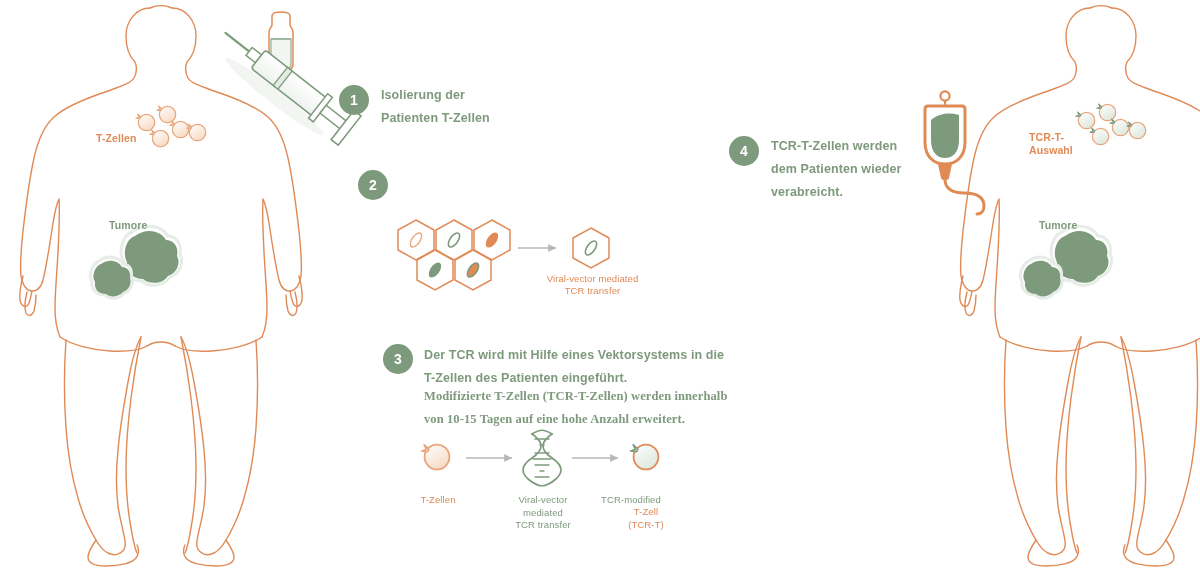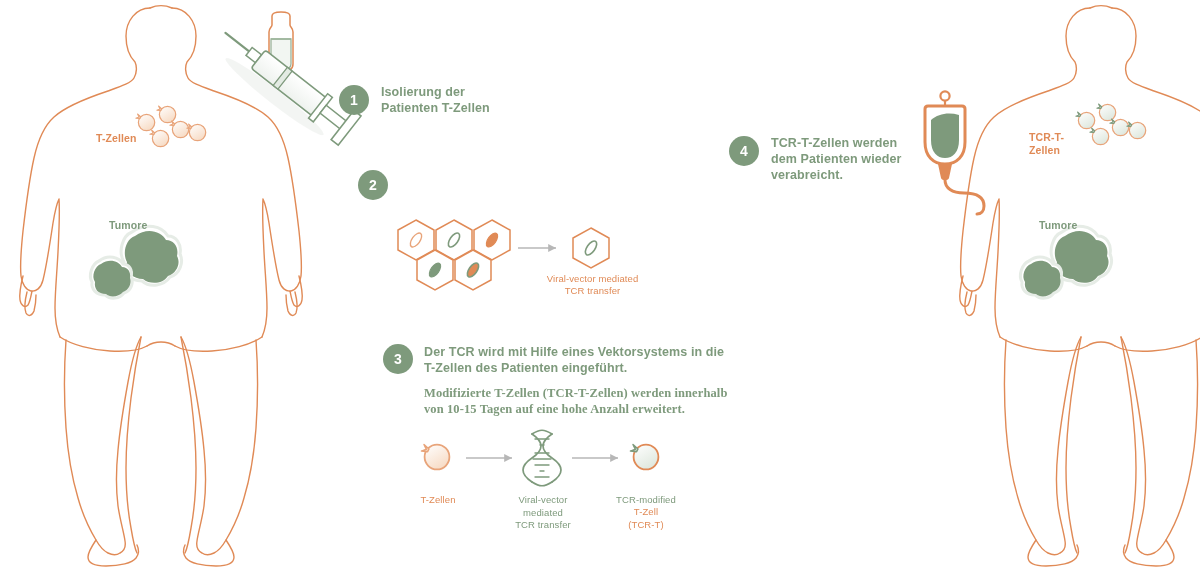--- a/index.html
+++ b/index.html
@@ -32,21 +32,21 @@
     line-height: 30px;
     text-align: center;
     letter-spacing: 0;
   }
 
   .step-text {
     position: absolute;
     color: #7e9a7c;
     font-size: 12.5px;
     font-weight: bold;
-    line-height: 16px;
+    line-height: 23px;
     letter-spacing: 0.1px;
     white-space: pre-line;
   }
 
   .cap {
     position: absolute;
     font-size: 9.5px;
     font-weight: normal;
     line-height: 12.5px;
     text-align: center;
@@ -450,29 +450,29 @@
   <div class="step-num" style="left:383px; top:344px;">3</div>
   <div class="step-text" style="left:424px; top:344px;">Der TCR wird mit Hilfe eines Vektorsystems in die
 T-Zellen des Patienten eingeführt.</div>
   <div class="step-text" style="left:424px; top:385px;font-family:Liberation Serif, serif;">Modifizierte T-Zellen (TCR-T-Zellen) werden innerhalb
 von 10-15 Tagen auf eine hohe Anzahl erweitert.</div>
 
   <div class="cap cap-orange" style="left:398px; top:494px; width:80px;">T-Zellen</div>
   <div class="cap cap-green" style="left:500px; top:494px; width:86px;">Viral-vector
 mediated
 TCR transfer</div>
-  <div class="cap cap-green" style="left:603px; top:494px; width:86px;">TCR-modified</div>
+  <div class="cap cap-green" style="left:588px; top:494px; width:86px;">TCR-modified</div>
   <div class="cap cap-orange" style="left:603px; top:506px; width:86px;">T-Zell
 (TCR-T)</div>
 
   <div class="step-num" style="left:729px; top:136px;">4</div>
   <div class="step-text" style="left:771px; top:135px;">TCR-T-Zellen werden
 dem Patienten wieder
 verabreicht.</div>
 
   <div class="body-label lbl-orange" style="left:96px; top:132px;">T-Zellen</div>
   <div class="body-label lbl-green" style="left:109px; top:219px;">Tumore</div>
 
   <div class="body-label lbl-orange" style="left:1029px; top:131px;">TCR-T-
-Zellen</div>
+Auswahl</div>
   <div class="body-label lbl-green" style="left:1039px; top:219px;">Tumore</div>
 
 </div>
 
 </body></html>

